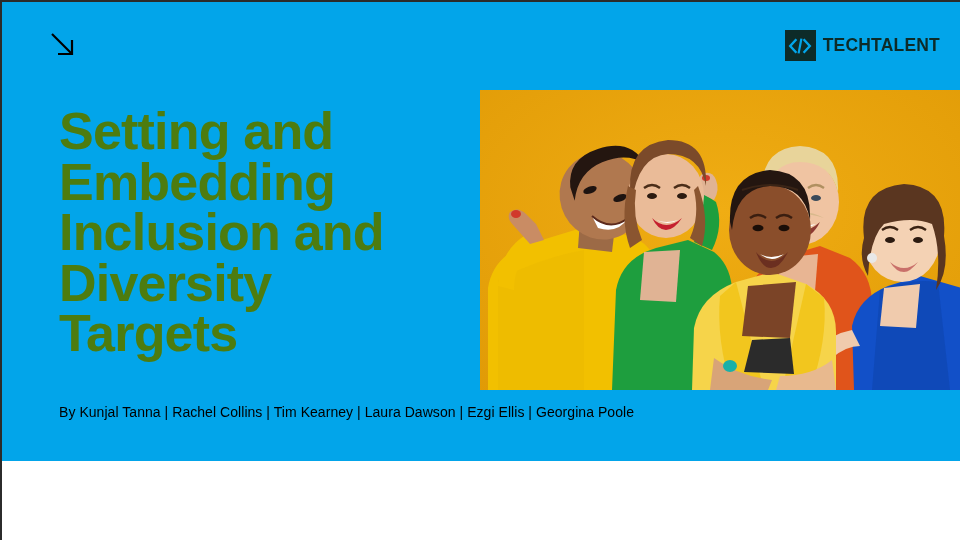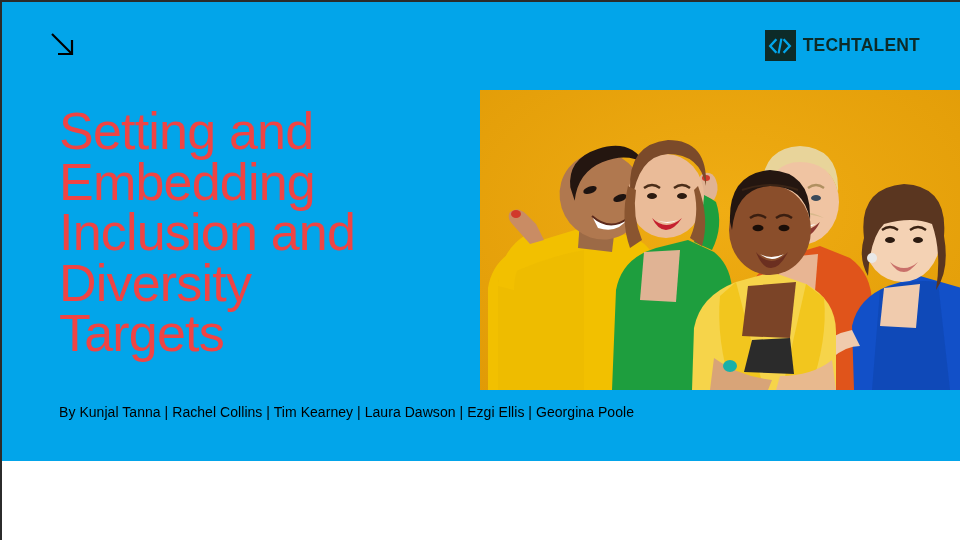--- a/index.html
+++ b/index.html
@@ -33,21 +33,21 @@
   .corner-arrow {
     position: absolute;
     left: 48px;
     top: 30px;
     width: 28px;
     height: 28px;
   }
   
   .ttc-logo {
     position: absolute;
-    right: 40px;
+    right: 20px;
     top: 28px;
     display: flex;
     align-items: center;
     gap: 7px;
   }
   .ttc-mark {
     width: 31px;
     height: 31px;
     background: #0d2b28;
     display: flex;
@@ -69,25 +69,25 @@
   .ttc-words .line2 {
     font-size: 19.5px;
     letter-spacing: 1.1px;
   }
   
   .title {
     position: absolute;
     left: 57px;
     top: 104px;
     width: 400px;
-    color: #ef4444;
+    color: #4d7c0f;
     font-size: 52px;
     line-height: 50.5px;
     letter-spacing: -0.8px;
-    font-weight: 400;
+    font-weight: 700;
     white-space: pre-line;
   }
   
   .byline {
     position: absolute;
     left: 57px;
     top: 402px;
     color: #000000;
     font-size: 14px;
     letter-spacing: 0.05px;

